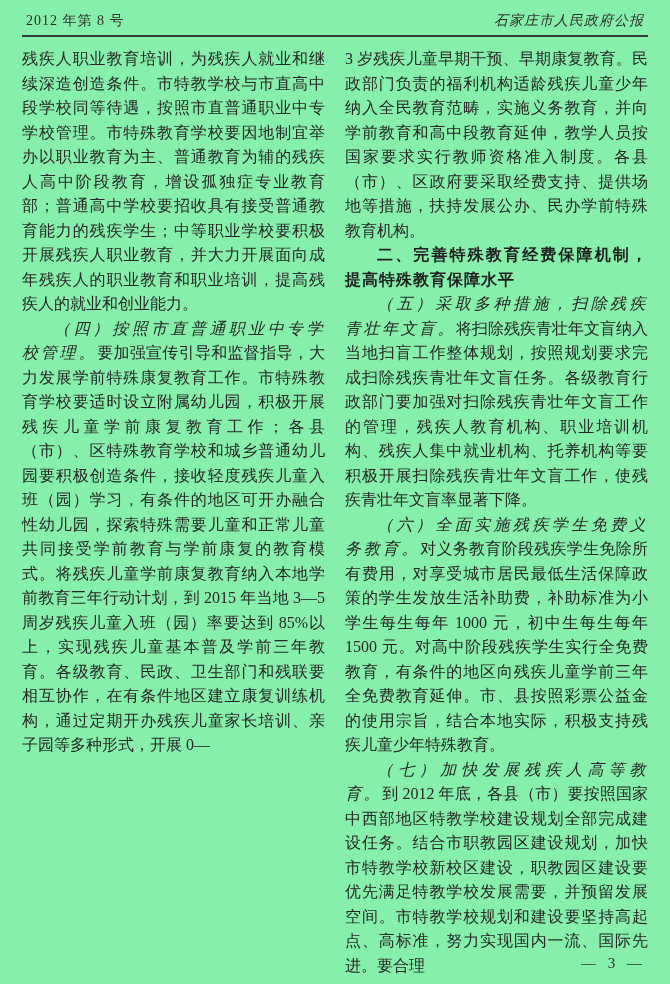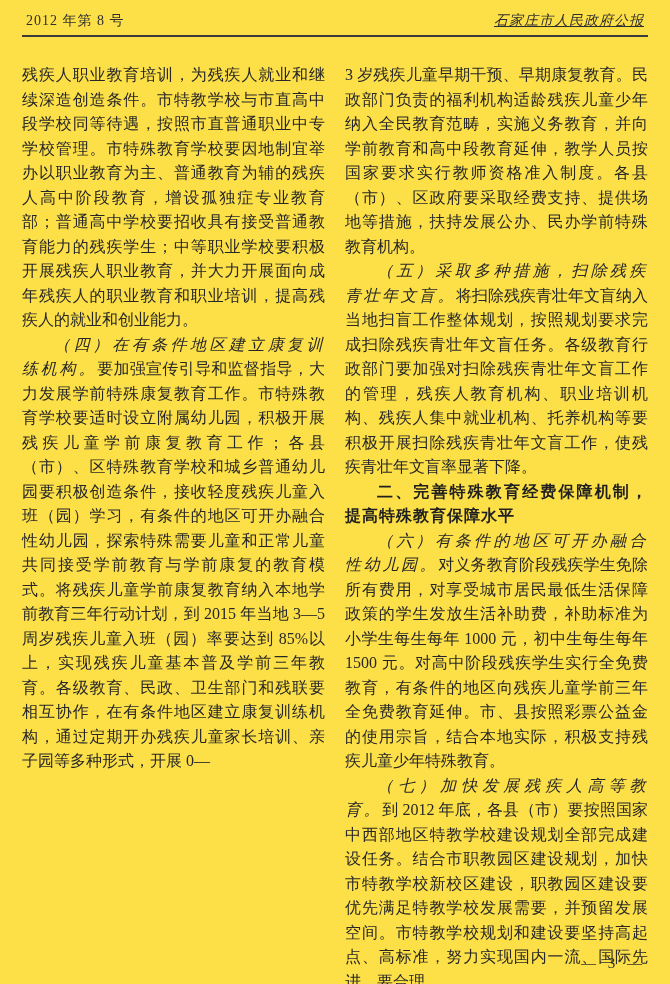--- a/index.html
+++ b/index.html
@@ -6,56 +6,56 @@
     margin: 0;
     padding: 0;
     background: #f2f1ee;
     font-family: "Liberation Serif", serif;
   }
   .page {
     position: relative;
     width: 670px;
     height: 984px;
     box-sizing: border-box;
-    background: #fde047;
+    background: #86efac;
     color: #262626;
     padding: 8px 22px 0 22px;
     overflow: hidden;
   }
   .header {
     display: flex;
     justify-content: space-between;
     align-items: flex-end;
     font-size: 14px;
     letter-spacing: 1px;
     padding: 4px 4px 5px 4px;
     color: #2e2e2e;
   }
-  .header .pub { font-style: italic; text-decoration: underline; }
+  .header .pub { font-style: italic; }
   .rule {
     height: 0;
     border-top: 2px solid #3a3a3a;
     margin: 0 0 10px 0;
   }
   .columns {
     display: flex;
     gap: 20px;
   }
   .col {
     width: 303px;
     font-size: 16px;
     line-height: 24.5px;
     text-align: justify;
     color: #272727;
   }
   .para {
     margin: 0;
     text-indent: 2em;
   }
-  .para.no-indent { text-indent: 0; margin-top: 16px; }
+  .para.no-indent { text-indent: 0; }
   .lead {
     font-style: italic;
     letter-spacing: 2.5px;
   }
   .para.heading {
     font-family: "Liberation Sans", sans-serif;
     font-weight: 700;
     letter-spacing: 1px;
     color: #1f1f1f;
   }
@@ -76,27 +76,27 @@
   <header class="header">
     <span class="issue">2012 年第 8 号</span>
     <span class="pub">石家庄市人民政府公报</span>
   </header>
 
   <div class="rule"></div>
 
   <main class="columns">
     <section class="col">
         <p class="para no-indent">残疾人职业教育培训，为残疾人就业和继续深造创造条件。市特教学校与市直高中段学校同等待遇，按照市直普通职业中专学校管理。市特殊教育学校要因地制宜举办以职业教育为主、普通教育为辅的残疾人高中阶段教育，增设孤独症专业教育部；普通高中学校要招收具有接受普通教育能力的残疾学生；中等职业学校要积极开展残疾人职业教育，并大力开展面向成年残疾人的职业教育和职业培训，提高残疾人的就业和创业能力。</p>
-        <p class="para"><span class="lead">（四）在有条件地区建立康复训练机构。</span>要加强宣传引导和监督指导，大力发展学前特殊康复教育工作。市特殊教育学校要适时设立附属幼儿园，积极开展残疾儿童学前康复教育工作；各县（市）、区特殊教育学校和城乡普通幼儿园要积极创造条件，接收轻度残疾儿童入班（园）学习，有条件的地区可开办融合性幼儿园，探索特殊需要儿童和正常儿童共同接受学前教育与学前康复的教育模式。将残疾儿童学前康复教育纳入本地学前教育三年行动计划，到 2015 年当地 3—5 周岁残疾儿童入班（园）率要达到 85%以上，实现残疾儿童基本普及学前三年教育。各级教育、民政、卫生部门和残联要相互协作，在有条件地区建立康复训练机构，通过定期开办残疾儿童家长培训、亲子园等多种形式，开展 0—</p>
+        <p class="para"><span class="lead">（四）按照市直普通职业中专学校管理。</span>要加强宣传引导和监督指导，大力发展学前特殊康复教育工作。市特殊教育学校要适时设立附属幼儿园，积极开展残疾儿童学前康复教育工作；各县（市）、区特殊教育学校和城乡普通幼儿园要积极创造条件，接收轻度残疾儿童入班（园）学习，有条件的地区可开办融合性幼儿园，探索特殊需要儿童和正常儿童共同接受学前教育与学前康复的教育模式。将残疾儿童学前康复教育纳入本地学前教育三年行动计划，到 2015 年当地 3—5 周岁残疾儿童入班（园）率要达到 85%以上，实现残疾儿童基本普及学前三年教育。各级教育、民政、卫生部门和残联要相互协作，在有条件地区建立康复训练机构，通过定期开办残疾儿童家长培训、亲子园等多种形式，开展 0—</p>
       </section>
     <section class="col">
         <p class="para no-indent">3 岁残疾儿童早期干预、早期康复教育。民政部门负责的福利机构适龄残疾儿童少年纳入全民教育范畴，实施义务教育，并向学前教育和高中段教育延伸，教学人员按国家要求实行教师资格准入制度。各县（市）、区政府要采取经费支持、提供场地等措施，扶持发展公办、民办学前特殊教育机构。</p>
+        <p class="para heading">二、完善特殊教育经费保障机制，提高特殊教育保障水平</p>
         <p class="para"><span class="lead">（五）采取多种措施，扫除残疾青壮年文盲。</span>将扫除残疾青壮年文盲纳入当地扫盲工作整体规划，按照规划要求完成扫除残疾青壮年文盲任务。各级教育行政部门要加强对扫除残疾青壮年文盲工作的管理，残疾人教育机构、职业培训机构、残疾人集中就业机构、托养机构等要积极开展扫除残疾青壮年文盲工作，使残疾青壮年文盲率显著下降。</p>
-        <p class="para heading">二、完善特殊教育经费保障机制，提高特殊教育保障水平</p>
-        <p class="para"><span class="lead">（六）有条件的地区可开办融合性幼儿园。</span>对义务教育阶段残疾学生免除所有费用，对享受城市居民最低生活保障政策的学生发放生活补助费，补助标准为小学生每生每年 1000 元，初中生每生每年 1500 元。对高中阶段残疾学生实行全免费教育，有条件的地区向残疾儿童学前三年全免费教育延伸。市、县按照彩票公益金的使用宗旨，结合本地实际，积极支持残疾儿童少年特殊教育。</p>
+        <p class="para"><span class="lead">（六）全面实施残疾学生免费义务教育。</span>对义务教育阶段残疾学生免除所有费用，对享受城市居民最低生活保障政策的学生发放生活补助费，补助标准为小学生每生每年 1000 元，初中生每生每年 1500 元。对高中阶段残疾学生实行全免费教育，有条件的地区向残疾儿童学前三年全免费教育延伸。市、县按照彩票公益金的使用宗旨，结合本地实际，积极支持残疾儿童少年特殊教育。</p>
         <p class="para"><span class="lead">（七）加快发展残疾人高等教育。</span>到 2012 年底，各县（市）要按照国家中西部地区特教学校建设规划全部完成建设任务。结合市职教园区建设规划，加快市特教学校新校区建设，职教园区建设要优先满足特教学校发展需要，并预留发展空间。市特教学校规划和建设要坚持高起点、高标准，努力实现国内一流、国际先进。要合理</p>
       </section>
   </main>
 
   <footer class="footer">
     <span>— 3 —</span>
   </footer>
 
 </div>
 

